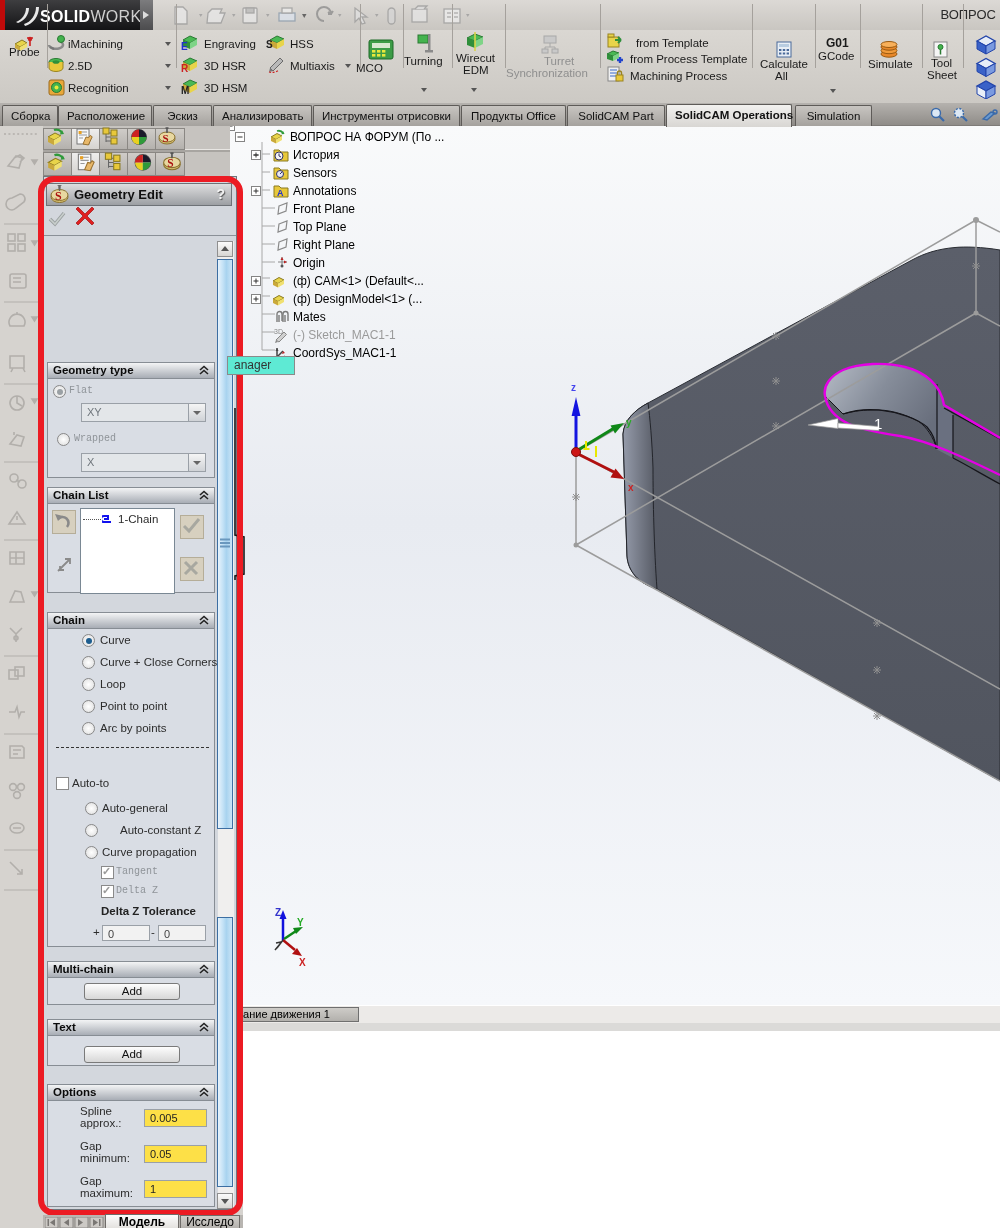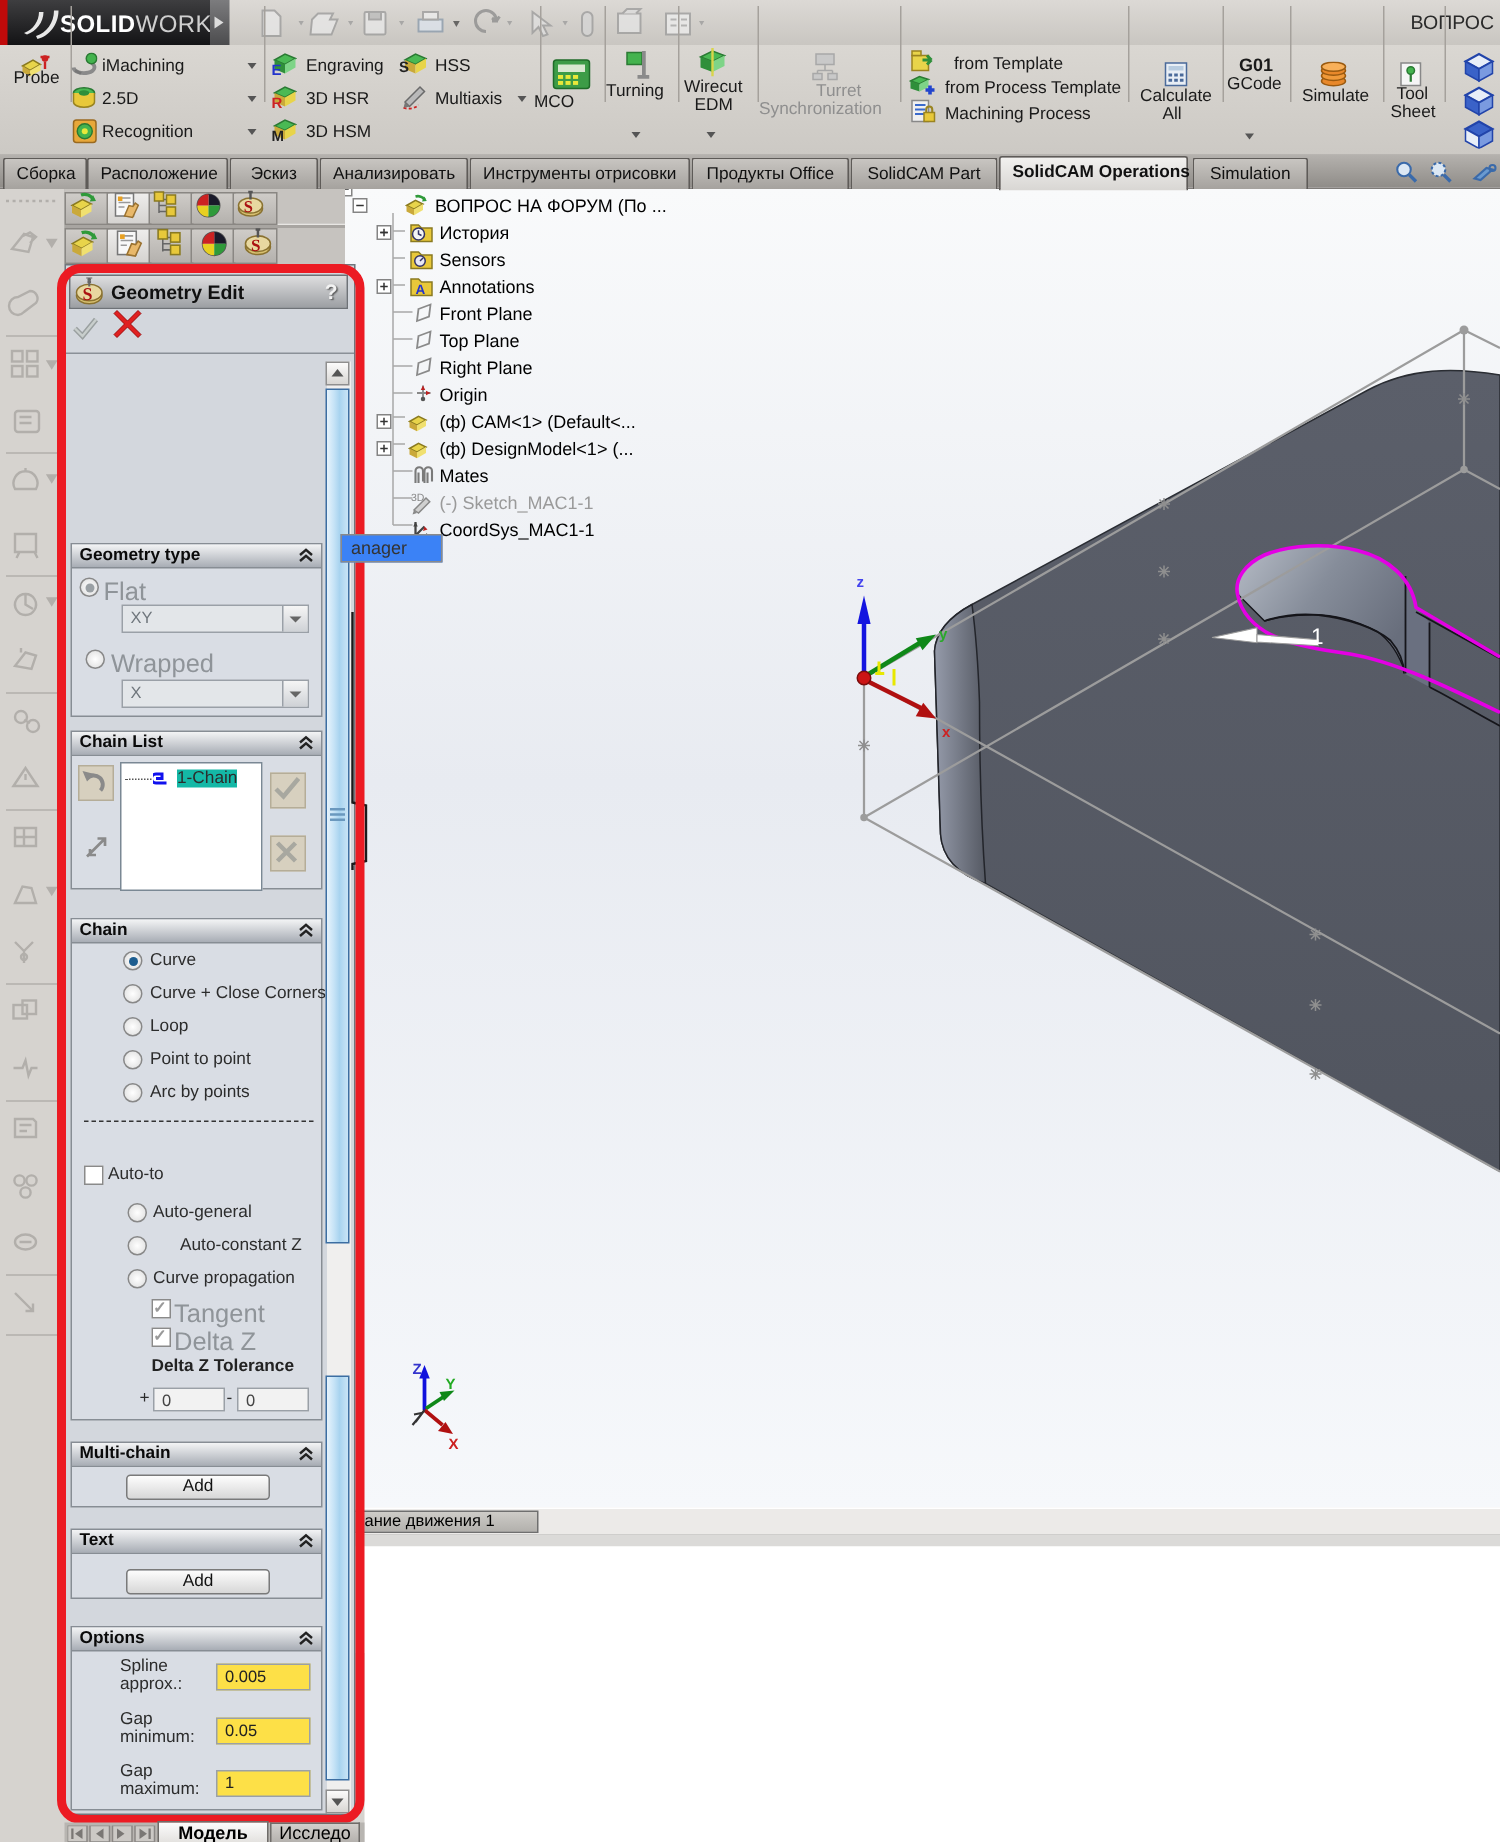--- a/index.html
+++ b/index.html
@@ -43,21 +43,21 @@
 .wfield{position:absolute;background:#fde047;border:1px solid #9aa0a7;font-size:11px;color:#222;line-height:16px;padding-left:5px;}
 .drop{position:absolute;background:#e3e6e9;border:1px solid #9aa0a7;font-size:11px;color:#70777d;line-height:17px;padding-left:5px;}
 .drop .db{position:absolute;right:0;top:0;width:16px;height:100%;background:linear-gradient(#f5f5f5,#cfd2d6);border-left:1px solid #9aa0a7;}
 .drop .db:after{content:"";position:absolute;left:4px;top:7px;border-left:4px solid transparent;border-right:4px solid transparent;border-top:4px solid #666;}
 .radio{position:absolute;width:11px;height:11px;border-radius:50%;border:1px solid #888;background:radial-gradient(#fff,#dcdcdc);}
 .radio.on:after{content:"";position:absolute;left:2.5px;top:2.5px;width:6px;height:6px;border-radius:50%;background:#1d5d8f;}
 .radio.gon:after{content:"";position:absolute;left:2.5px;top:2.5px;width:6px;height:6px;border-radius:50%;background:#9aa0a4;}
 .cb{position:absolute;width:11px;height:11px;border:1px solid #8a8a8a;background:#fff;}
 .cb.chk:after{content:"\2713";position:absolute;left:0px;top:-2px;font-size:11px;color:#9a9a9a;font-weight:bold;}
 .plbl{position:absolute;font-size:11.5px;color:#2c2c2c;white-space:nowrap;}
-.plblg{position:absolute;font-size:17px;color:#8f9499;white-space:nowrap;}
+.plblg{position:absolute;font-size:10px;color:#8f9499;white-space:nowrap;font-family:Liberation Mono, monospace;}
 .btn{position:absolute;background:linear-gradient(#fdfdfd,#d7d7d7);border:1px solid #7a7a7a;border-radius:3px;font-size:11.5px;color:#111;text-align:center;}
 .sqbtn{position:absolute;width:22px;height:22px;background:#d7d0bf;border:1px solid #b5ad98;}
 
 #sbar{position:absolute;left:174px;top:64px;width:16px;height:968px;background:#f0efee;}
 .sbtn{position:absolute;left:0;width:16px;height:16px;background:linear-gradient(#fbfbfb,#d8d6d3);border:1px solid #8f8f8f;box-sizing:border-box;}
 .sthumb{position:absolute;left:0px;width:16px;background:linear-gradient(90deg,#e7f3fc 0%,#c4e2f6 35%,#a8d3ef 60%,#c9e4f6 100%);border:1px solid #3c6ea2;box-sizing:border-box;}
 
 #redb{left:38px;top:176px;width:205px;height:1040px;border:6px solid #ec1b23;border-radius:16px;box-sizing:border-box;z-index:40;pointer-events:none;}
 
 #motion{left:230px;top:1005px;width:770px;height:17px;background:#eceae8;border-top:1px solid #fff;border-bottom:1px solid #9a9a9a;}
@@ -630,21 +630,21 @@
       </g>
 <g transform="translate(44,220)">
         <path d="M3 2 V11 H13 M3 11 L9 5" stroke="#444" stroke-width="1.5" fill="none"></path>
         <path d="M3 2 l-1.5 3 h3z" fill="#444"></path>
         <path d="M13 11 l-3 -1.5 v3z" fill="#444"></path>
         <path d="M9 5 l-1 3 3 -1" fill="#b22"></path>
       </g>
 </g>
 </svg>
 
-<div class="abs" style="left:227px;top:356px;width:60px;height:17px;background:#3b82f6;border:1px solid #8a8a8a;font-size:12px;color:#333;line-height:17px;padding-left:6px;z-index:45">anager</div>
+<div class="abs" style="left:227px;top:356px;width:60px;height:17px;background:#5eead4;border:1px solid #8a8a8a;font-size:12px;color:#333;line-height:17px;padding-left:6px;z-index:45">anager</div>
 
 <svg class="abs" style="left:232px;top:408px;z-index:39" width="16" height="172" viewBox="0 0 16 172">
     <path d="M3 0 V127 L12 129 V166 L3 168 V172" fill="none" stroke="#1a1a1a" stroke-width="1.6"></path>
   </svg>
 <div class="abs" id="panel">
  <div id="phead"><svg style="position:absolute;left:3px;top:1px" width="19" height="19" viewBox="0 0 19 19">
         <ellipse cx="9.5" cy="12" rx="8.5" ry="5.5" fill="#d8c070" stroke="#8a7230"></ellipse>
         <ellipse cx="9.5" cy="10" rx="8.5" ry="5.5" fill="#e8d8a0" stroke="#8a7230"></ellipse>
         <text x="5" y="15" font-size="12" font-weight="bold" fill="#aa1111" font-family="Liberation Serif">S</text>
         <path d="M9.5 0 v6 m-2 -6 h4 m-3.2 1.5 h2.4 m-2.4 1.5 h2.4" stroke="#666" stroke-width="1.4"></path>
@@ -678,21 +678,21 @@
         </svg></div>
   <div class="sqbtn" style="left:4px;top:22px"><svg width="20" height="20" viewBox="0 0 20 20">
           <path d="M14 16 a6 6 0 1 0 -9 -8" fill="none" stroke="#8a8a8a" stroke-width="2.6"></path>
           <path d="M2 3 l3 7 5 -5 z" fill="#8a8a8a"></path>
         </svg></div>
   <div style="position:absolute;left:32px;top:20px;width:93px;height:84px;background:#fff;border:1px solid #7a8894"></div>
   <div style="position:absolute;left:35px;top:31px;width:18px;height:1px;border-top:1.5px dotted #555"></div>
   <svg style="position:absolute;left:54px;top:26px" width="13" height="11" viewBox="0 0 13 11">
         <path d="M2 8 a3 3 0 0 1 0 -6 l4 0 0 3 -4 0 m7 3 l-7 0" fill="none" stroke="#1111ee" stroke-width="2"></path>
       </svg>
-  <div class="plbl" style="left:70px;top:25px;background:#14b8a6">1-Chain</div>
+  <div class="plbl" style="left:70px;top:25px;background:#ffffff">1-Chain</div>
   <div class="sqbtn" style="left:132px;top:27px"><svg width="20" height="20" viewBox="0 0 20 20">
           <path d="M3 10 l5 5 L18 3" fill="none" stroke="#a8a8a0" stroke-width="3"></path>
         </svg></div>
   <svg style="position:absolute;left:7px;top:68px" width="18" height="18" viewBox="0 0 18 18">
         <path d="M3 15 L15 3 m-5 0 h5 v5 M8 10 l-3 3 m0 -3 v4 h4" fill="none" stroke="#8a8a8a" stroke-width="1.8"></path>
       </svg>
   <div class="sqbtn" style="left:132px;top:69px"><svg width="20" height="20" viewBox="0 0 20 20">
           <path d="M4 4 L16 16 M16 4 L4 16" fill="none" stroke="#a8a8a0" stroke-width="3"></path>
         </svg></div>
  </div>

